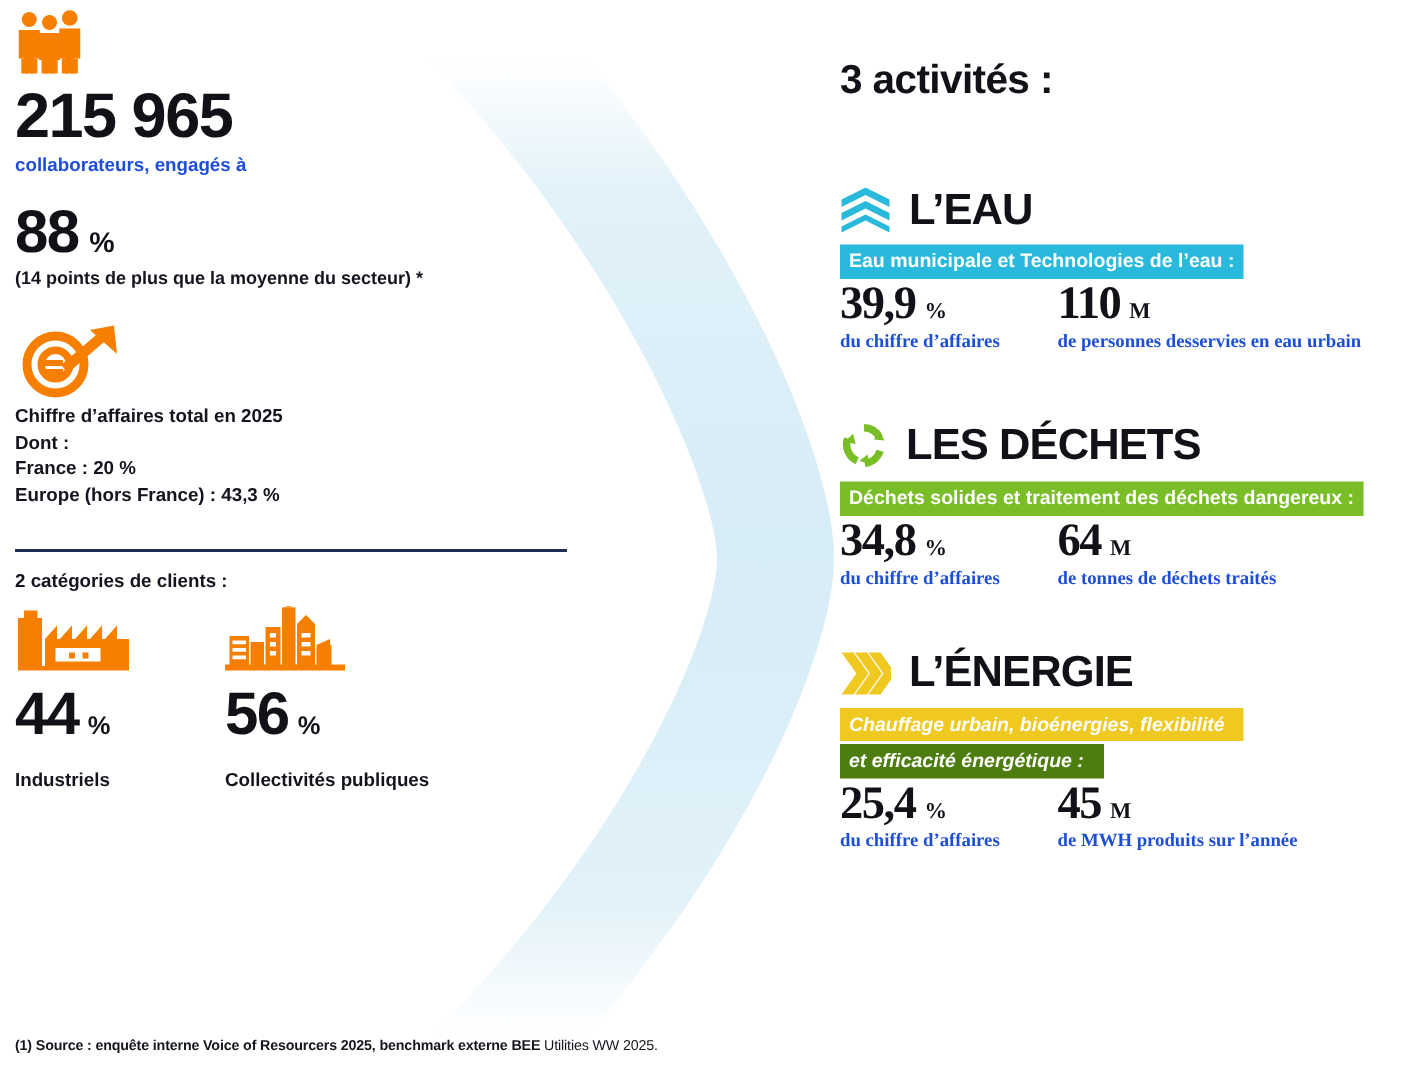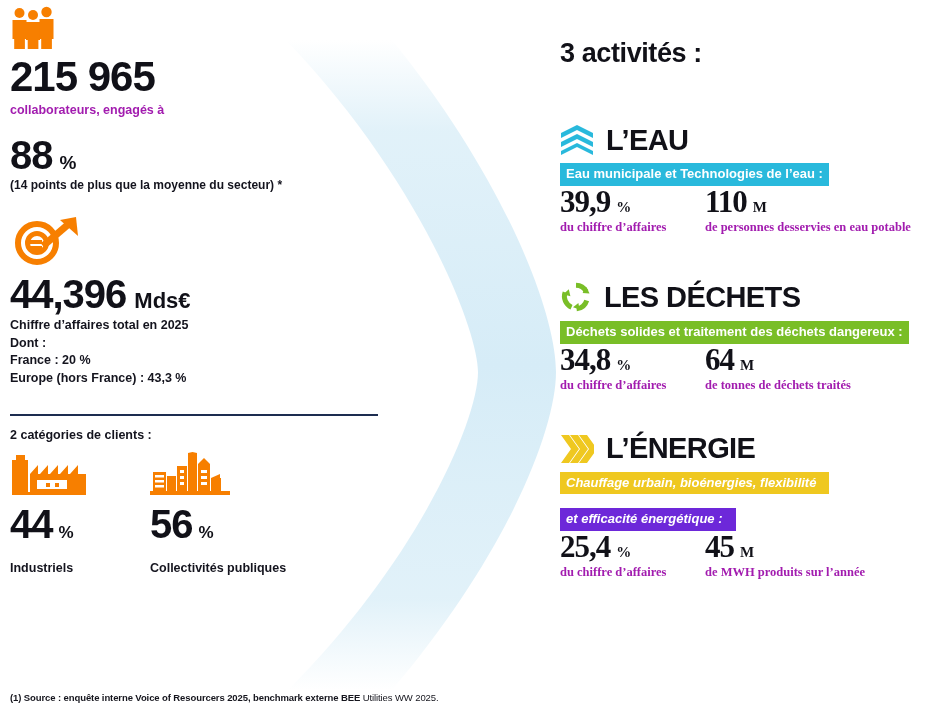--- a/index.html
+++ b/index.html
@@ -32,21 +32,21 @@
     line-height: 1;
     color: #111118;
   }
   .unit {
     font-weight: 700;
     color: #111118;
   }
   .caption {
     font-size: 12.5px;
     font-weight: 700;
-    color: #a21caf;
+    color: #1d4ed8;
     line-height: 1.35;
   }
 
   
   .left-col {
     position: absolute;
     left: 10px; top: 0;
     width: 380px;
   }
   .icon-people { margin-top: 6px; display: block; }
@@ -210,23 +210,20 @@
         <circle cx="27" cy="29" r="9.5" stroke-width="5"></circle>
       </g>
       <g fill="#F77F00">
         <rect x="18" y="26" width="14" height="4"></rect>
         <rect x="18" y="32" width="14" height="4"></rect>
         <path d="M33 32 L61 8" stroke="#F77F00" stroke-width="7" fill="none"></path>
         <path d="M66 3 L68 22 L50 6 Z"></path>
       </g>
     </svg>
 
-    <div class="stat-revenue">
-      <span class="big-num">44,396</span><span class="unit">Mds€</span>
-    </div>
     <div class="revenue-lines">
       <div>Chiffre d’affaires total en 2025</div>
       <div>Dont :</div>
       <div>France : 20 %</div>
       <div>Europe (hors France) : 43,3 %</div>
     </div>
 
     <div class="divider"></div>
 
     <div class="clients-title">2 catégories de clients :</div>
@@ -307,21 +304,21 @@
       <div class="banner" style="background:#29B9DC">
         <span class="banner-line">Eau municipale et Technologies de l’eau :</span>
       </div>
       <div class="stats-row">
         <div class="stat-cell-a">
           <div><span class="big-num">39,9</span><span class="unit">%</span></div>
           <div class="caption">du chiffre d’affaires</div>
         </div>
         <div class="stat-cell-b">
           <div><span class="big-num">110</span><span class="unit">M</span></div>
-          <div class="caption">de personnes desservies en eau potable</div>
+          <div class="caption">de personnes desservies en eau urbain</div>
         </div>
       </div>
     </div>
 
     <div class="activity" id="activity-waste">
       <div class="activity-head">
         <svg width="32" height="32" viewBox="0 0 32 32">
           <g fill="none" stroke="#79BE27" stroke-width="5">
             <path d="M16 4.2 A11.8 11.8 0 0 1 26.2 10.5"></path>
             <path d="M26.7 19.5 A11.8 11.8 0 0 1 16.6 27.8"></path>
@@ -359,21 +356,21 @@
             <path d="M19 1 L27 1 L37 15 L27 29 L19 29 L29 15 Z"></path>
           </g>
         </svg>
         <div class="activity-name">L’ÉNERGIE</div>
       </div>
       <div>
         <div class="banner two-line" style="background:#EFC820">
           <span class="banner-line">Chauffage urbain, bioénergies, flexibilité</span>
         </div>
         <br>
-        <div class="banner two-line" style="background:#6d28d9; margin-top:14px;text-align:center;">
+        <div class="banner two-line" style="background:#4d7c0f; margin-top:2px;text-align:center;">
           <span class="banner-line">et efficacité  énergétique :</span>
         </div>
       </div>
       <div class="stats-row">
         <div class="stat-cell-a">
           <div><span class="big-num">25,4</span><span class="unit">%</span></div>
           <div class="caption">du chiffre d’affaires</div>
         </div>
         <div class="stat-cell-b">
           <div><span class="big-num">45</span><span class="unit">M</span></div>

